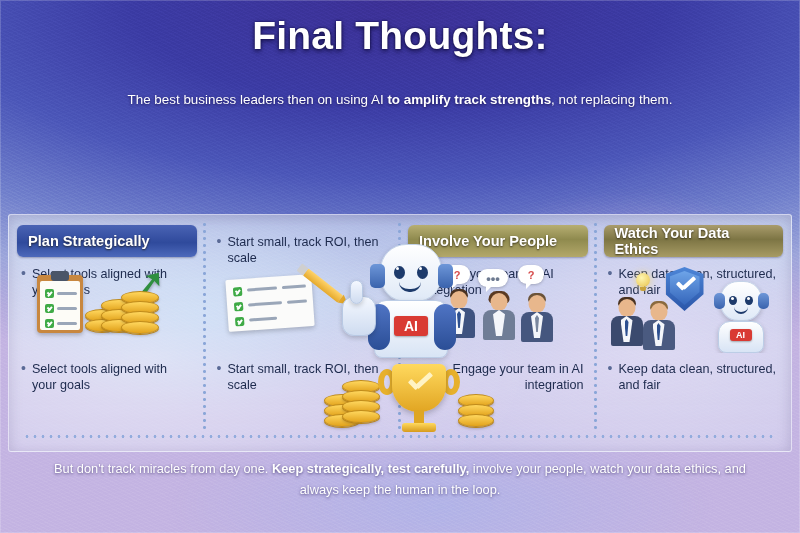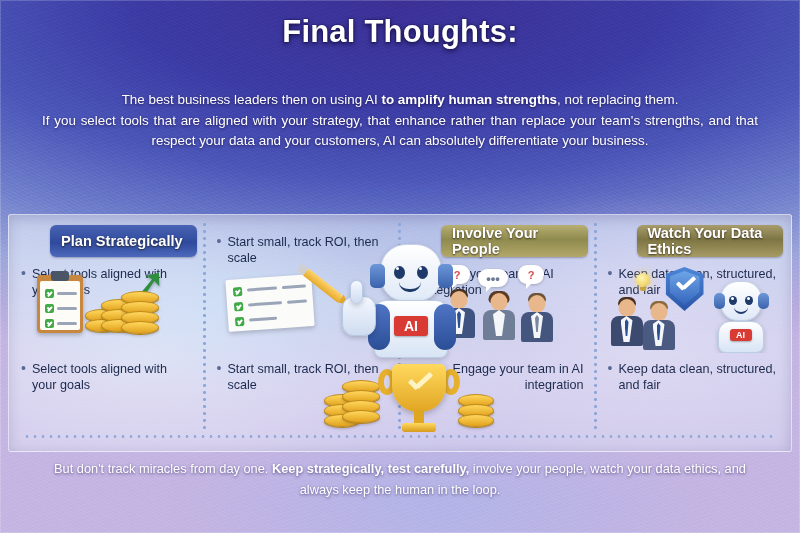--- a/index.html
+++ b/index.html
@@ -38,21 +38,21 @@
       repeating-linear-gradient(27deg, rgba(255,255,255,.35) 0 1px, rgba(0,0,0,0) 1px 3px),
       repeating-linear-gradient(-14deg, rgba(255,255,255,.22) 0 1px, rgba(0,0,0,0) 1px 4px);
   }
   .frame-edge {
     position: absolute; inset: 0; border: 1px solid rgba(255,255,255,.18); pointer-events: none;
   }
 
   
   .head { position: absolute; left: 0; right: 0; top: 14px; text-align: center; }
   .h1 {
-    font-size: 31px; font-weight: bold; color: #ffffff; letter-spacing: .2px;
+    font-size: 39px; font-weight: bold; color: #ffffff; letter-spacing: .2px;
     text-shadow: 0 2px 5px rgba(10,6,50,.75), 0 0 2px rgba(10,6,50,.9);
   }
   .h2 {
     margin-top: 6px; font-size: 25px; font-weight: bold; letter-spacing: .1px;
     text-shadow: 0 2px 5px rgba(10,6,50,.8), 0 0 2px rgba(10,6,50,.9);
     color: #ffffff;
   }
   .gold { color: #f4d88a; }
 
   .intro {
@@ -91,21 +91,20 @@
     position: absolute; left: 14px; right: 14px; bottom: 13px; height: 3px;
     background-image: radial-gradient(circle, #93acdd 1.3px, rgba(0,0,0,0) 1.6px);
     background-size: 8px 3px; background-repeat: repeat-x;
   }
 
   .card-head {
     height: 26px; border-radius: 6px; display: flex; align-items: center;
     padding: 16px 11px; color: #fff; font-size: 14.6px; font-weight: bold;
     text-shadow: 0 1px 2px rgba(25,20,10,.75);
     box-shadow: 0 1px 2px rgba(40,40,80,.35);
-    margin-left: 33px;
   }
   .hd-blue   { background: linear-gradient(180deg,#4a63b4,#2f4a9c 55%,#4d69bb); }
   .hd-teal   { background: linear-gradient(180deg,#4f88b3,#3e7ca8 45%,#6ba3c4); }
   .hd-olive  { background: linear-gradient(180deg,#b7ae72,#8f8a4e 45%,#b3a86a); }
   .hd-olive2 { background: linear-gradient(180deg,#a99c6c,#7d7544 45%,#a79b64); }
 
   .bul {
     display: flex; gap: 6px; color: #1d2a4d; font-size: 12.6px; line-height: 16px;
     padding: 0 4px;
   }
@@ -198,22 +197,21 @@
   <div class="bg-glow1"></div>
   <div class="bg-glow2"></div>
   <div class="bg-glow3"></div>
   <div class="bg-noise"></div>
 
   <div class="head">
     <div class="h1">Final Thoughts:</div>
   </div>
 
   <div class="intro">
-    <p><span>The best business leaders then on using AI </span><b>to amplify human strengths</b><span>, not replacing them.</span></p>
-    <p class="ln3">If you select tools that are aligned with your strategy, that enhance rather than replace your team's strengths, and that respect your data and your customers, AI can absolutely differentiate your business.</p>
+    <p><span>The best business leaders then on using AI </span><b>to amplify track strengths</b><span>, not replacing them.</span></p>
   </div>
 
   <div class="panel">
     <div class="panel-sheen"></div>
 
     <div class="cards">
 
       <div class="card">
         <div class="card-head hd-blue">
           <span>Plan Strategically</span>

